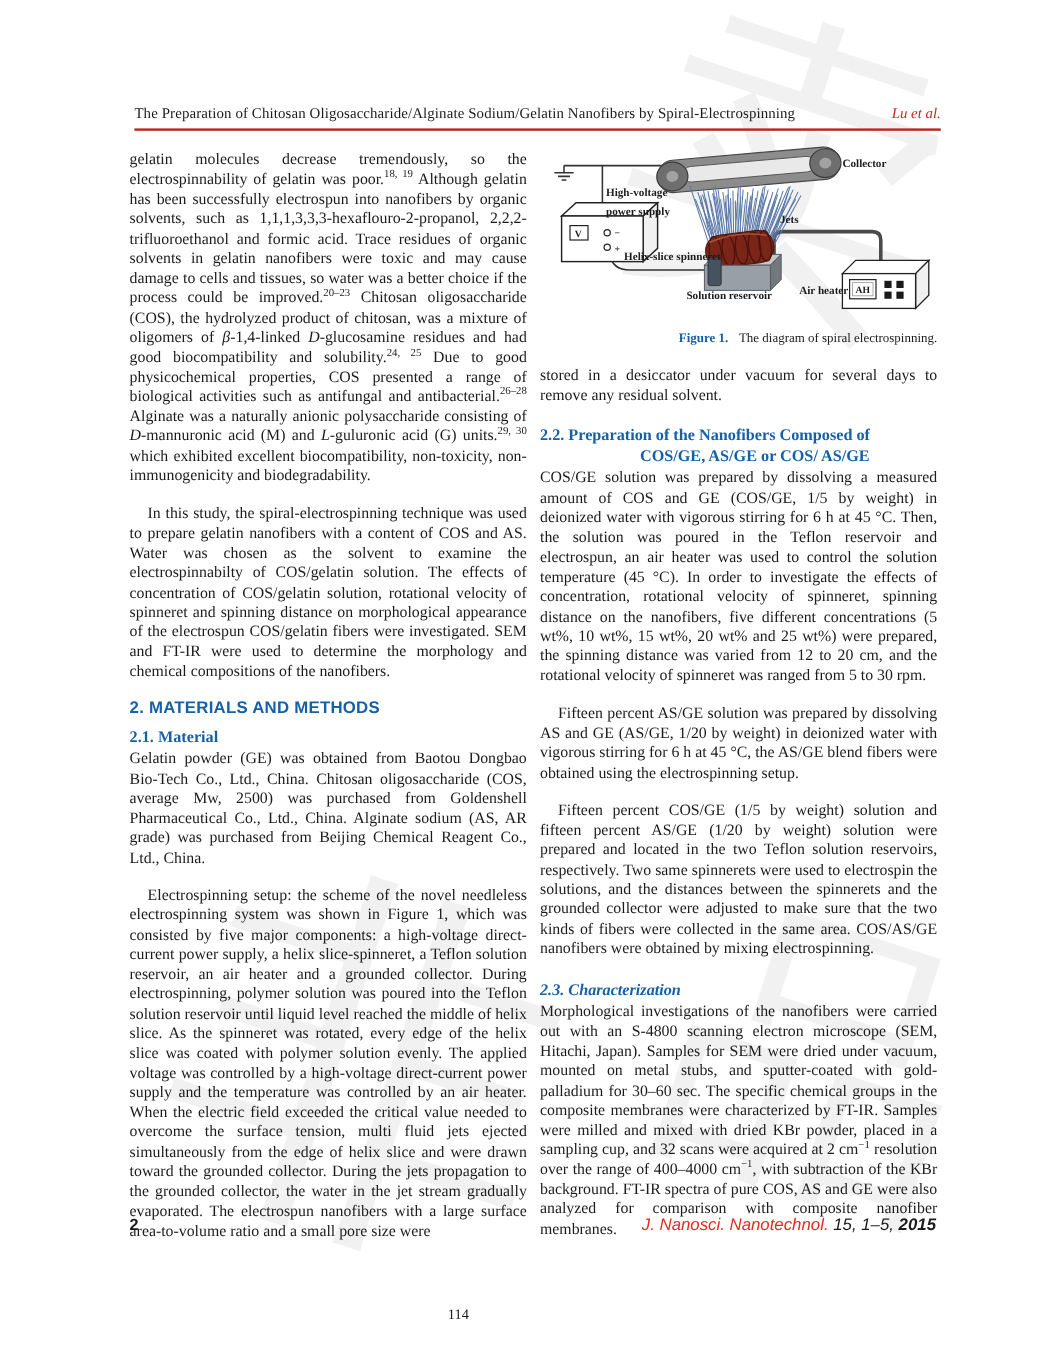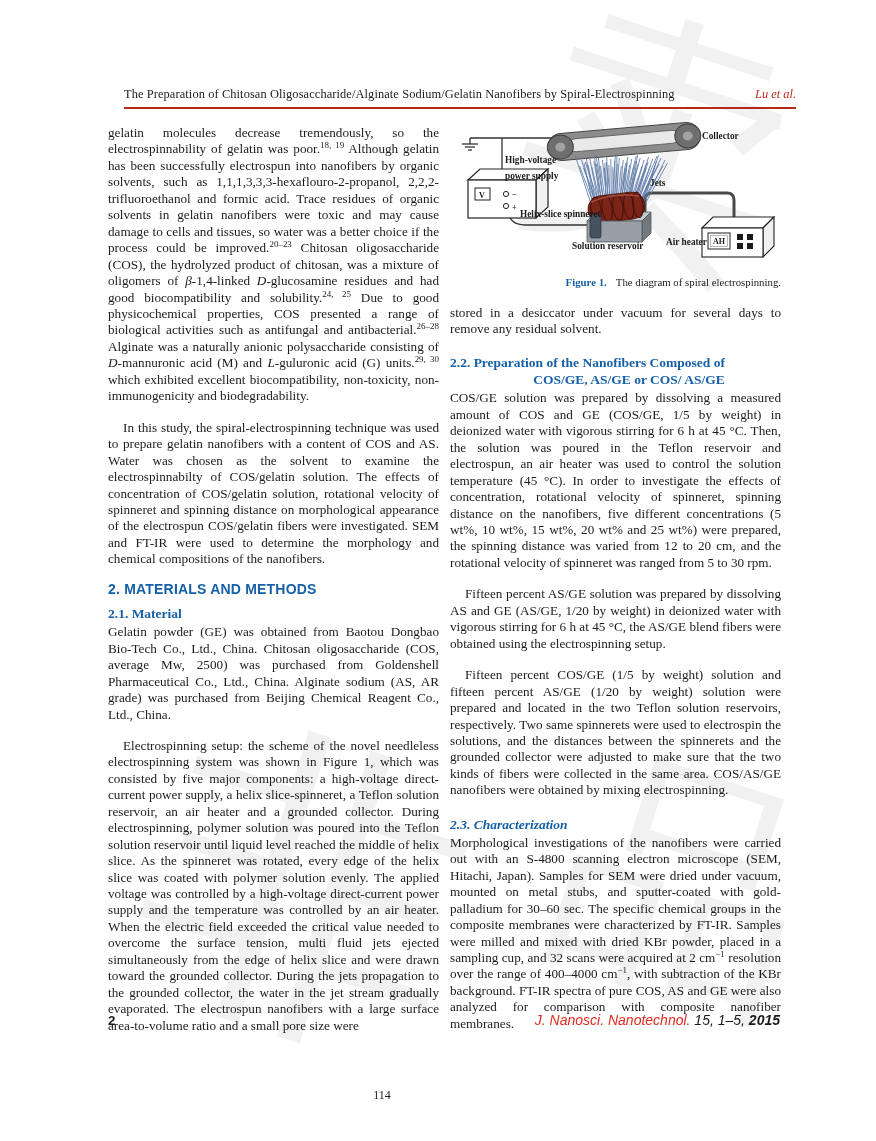--- a/index.html
+++ b/index.html
@@ -4,21 +4,21 @@
 <style>
   html,body{margin:0;padding:0;}
   body{
     width:876px;height:1141px;position:relative;background:#ffffff;
     font-family:"Liberation Serif", serif;color:#1b1b1b;overflow:hidden;
   }
   .wm{position:absolute;color:#000;opacity:0.05;font-family:"DejaVu Sans",sans-serif;
       pointer-events:none;z-index:0;line-height:1;}
   .content{position:absolute;inset:0;z-index:1;}
   
-  .header{position:absolute;left:124px;top:87px;width:672px;
+  .header{position:absolute;left:112px;top:87px;width:672px;
     border-bottom:2px solid var(--rule-red,#b5271f);padding-bottom:5px;
     display:flex;justify-content:space-between;align-items:baseline;font-size:12.4px;}
   .header .running-title{letter-spacing:0.1px;}
   .header .authors{color:var(--authors-red,#c22920);font-style:italic;}
   
   .col{position:absolute;width:331px;text-align:justify;font-size:13.2px;line-height:16.45px;}
   .col-left{left:108px;top:125px;}
   .col-right{left:450px;top:120px;}
   p{margin:0;}
   p.indent{text-indent:15px;margin-top:15px;}

